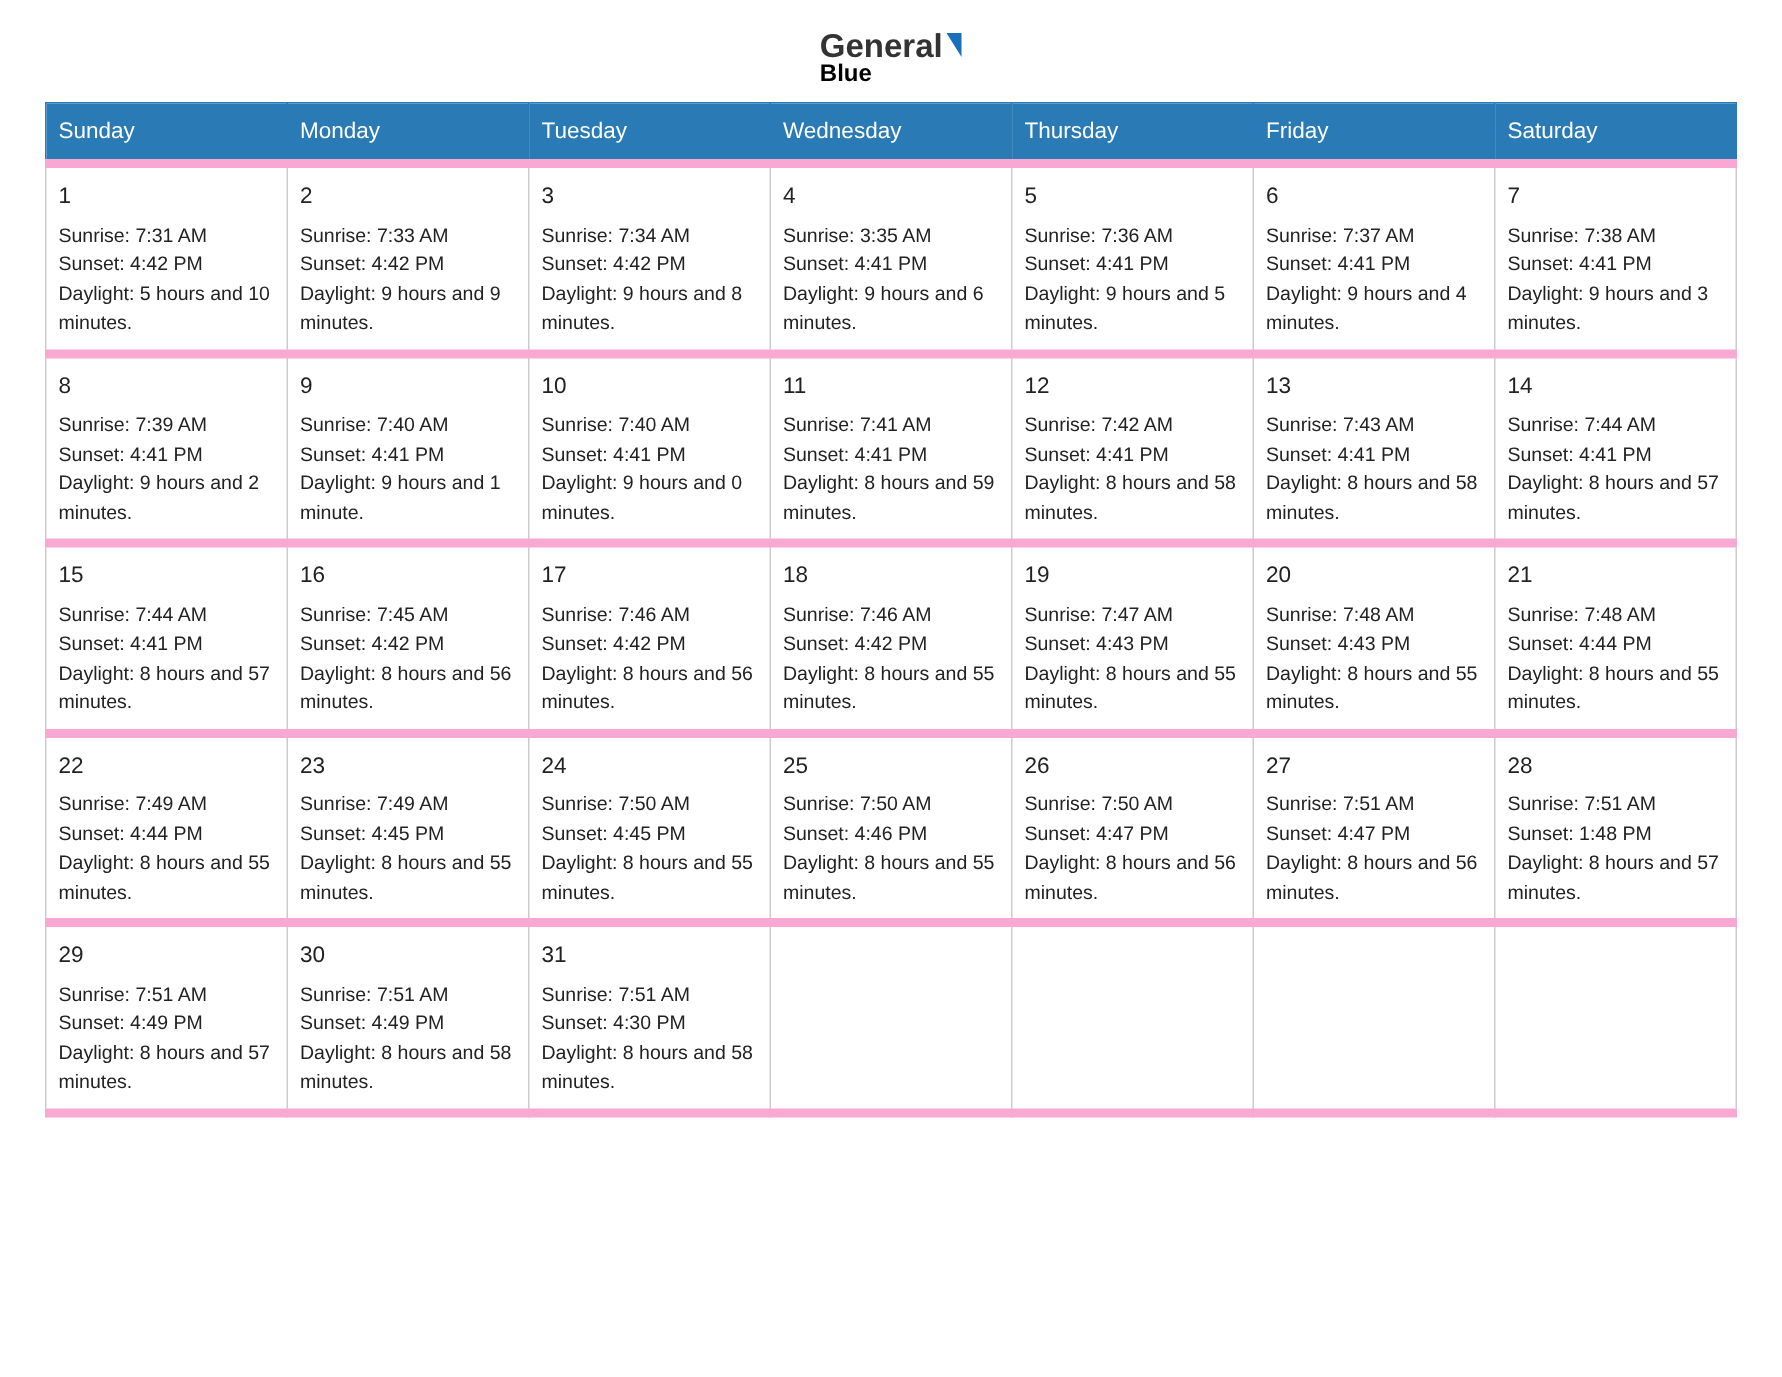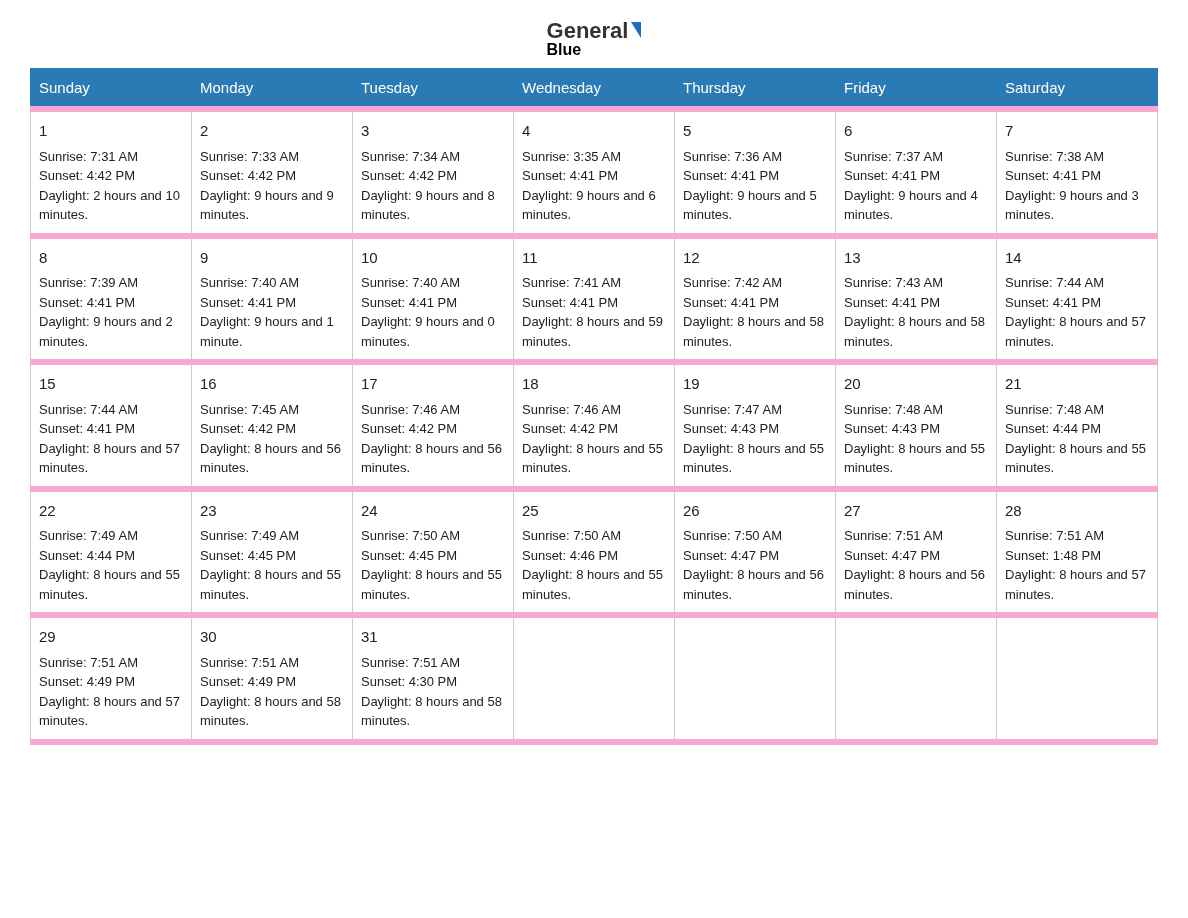--- a/index.html
+++ b/index.html
@@ -117,21 +117,21 @@
         <th>Monday</th>
         <th>Tuesday</th>
         <th>Wednesday</th>
         <th>Thursday</th>
         <th>Friday</th>
         <th>Saturday</th>
       </tr>
   </thead>
   <tbody id="calendar-body">
   <tr>
-        <td><span class="day-number">1</span><span>Sunrise: 7:31 AM</span><br><span>Sunset: 4:42 PM</span><br><span>Daylight: 2 hours and 10 minutes.</span></td>
+        <td><span class="day-number">1</span><span>Sunrise: 7:31 AM</span><br><span>Sunset: 4:42 PM</span><br><span>Daylight: 5 hours and 10 minutes.</span></td>
         <td><span class="day-number">2</span><span>Sunrise: 7:33 AM</span><br><span>Sunset: 4:42 PM</span><br><span>Daylight: 9 hours and 9 minutes.</span></td>
         <td><span class="day-number">3</span><span>Sunrise: 7:34 AM</span><br><span>Sunset: 4:42 PM</span><br><span>Daylight: 9 hours and 8 minutes.</span></td>
         <td><span class="day-number">4</span><span>Sunrise: 3:35 AM</span><br><span>Sunset: 4:41 PM</span><br><span>Daylight: 9 hours and 6 minutes.</span></td>
         <td><span class="day-number">5</span><span>Sunrise: 7:36 AM</span><br><span>Sunset: 4:41 PM</span><br><span>Daylight: 9 hours and 5 minutes.</span></td>
         <td><span class="day-number">6</span><span>Sunrise: 7:37 AM</span><br><span>Sunset: 4:41 PM</span><br><span>Daylight: 9 hours and 4 minutes.</span></td>
         <td><span class="day-number">7</span><span>Sunrise: 7:38 AM</span><br><span>Sunset: 4:41 PM</span><br><span>Daylight: 9 hours and 3 minutes.</span></td>
       </tr>
       <tr>
         <td><span class="day-number">8</span><span>Sunrise: 7:39 AM</span><br><span>Sunset: 4:41 PM</span><br><span>Daylight: 9 hours and 2 minutes.</span></td>
         <td><span class="day-number">9</span><span>Sunrise: 7:40 AM</span><br><span>Sunset: 4:41 PM</span><br><span>Daylight: 9 hours and 1 minute.</span></td>

